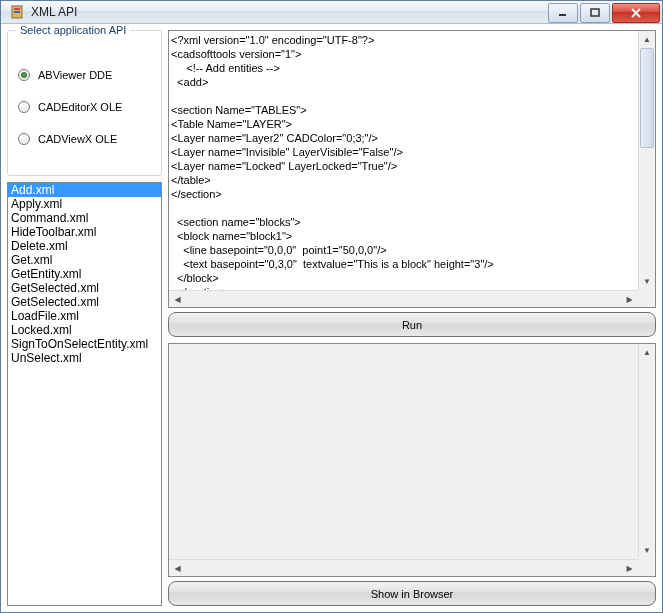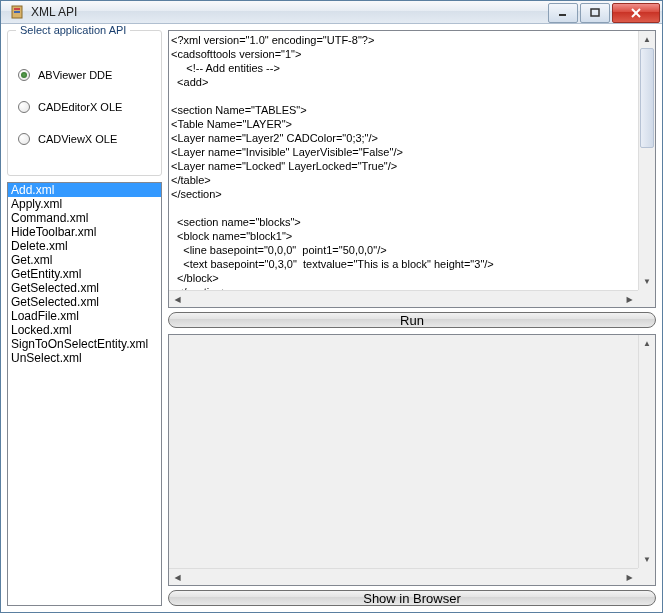--- a/index.html
+++ b/index.html
@@ -180,27 +180,27 @@
   font-size: 8px; color: #555;
 }
 .hscroll .arrow-left { left: 0; }
 .hscroll .arrow-right { right: 0; }
 .corner {
   position: absolute;
   right: 0; bottom: 0; width: 17px; height: 17px;
   background: #f0f0f0;
 }
 .wide-btn {
-  height: 16px;
+  height: 25px;
   margin-top: 4px;
   border: 1px solid #707070;
   border-radius: 8px;
   background: linear-gradient(to bottom, #f2f2f2, #e3e3e3 45%, #d6d6d6 46%, #e8e8e8);
   display: flex; align-items: center; justify-content: center;
-  font-size: 13px;
+  font-size: 11px;
   color: #000;
 }
 .output-frame .scroll-area { background: #f0f0f0; }
 .output-frame { background: #f0f0f0; }
 </style>
 </head>
 <body>
 
 <div class="window">
   <div class="titlebar">

